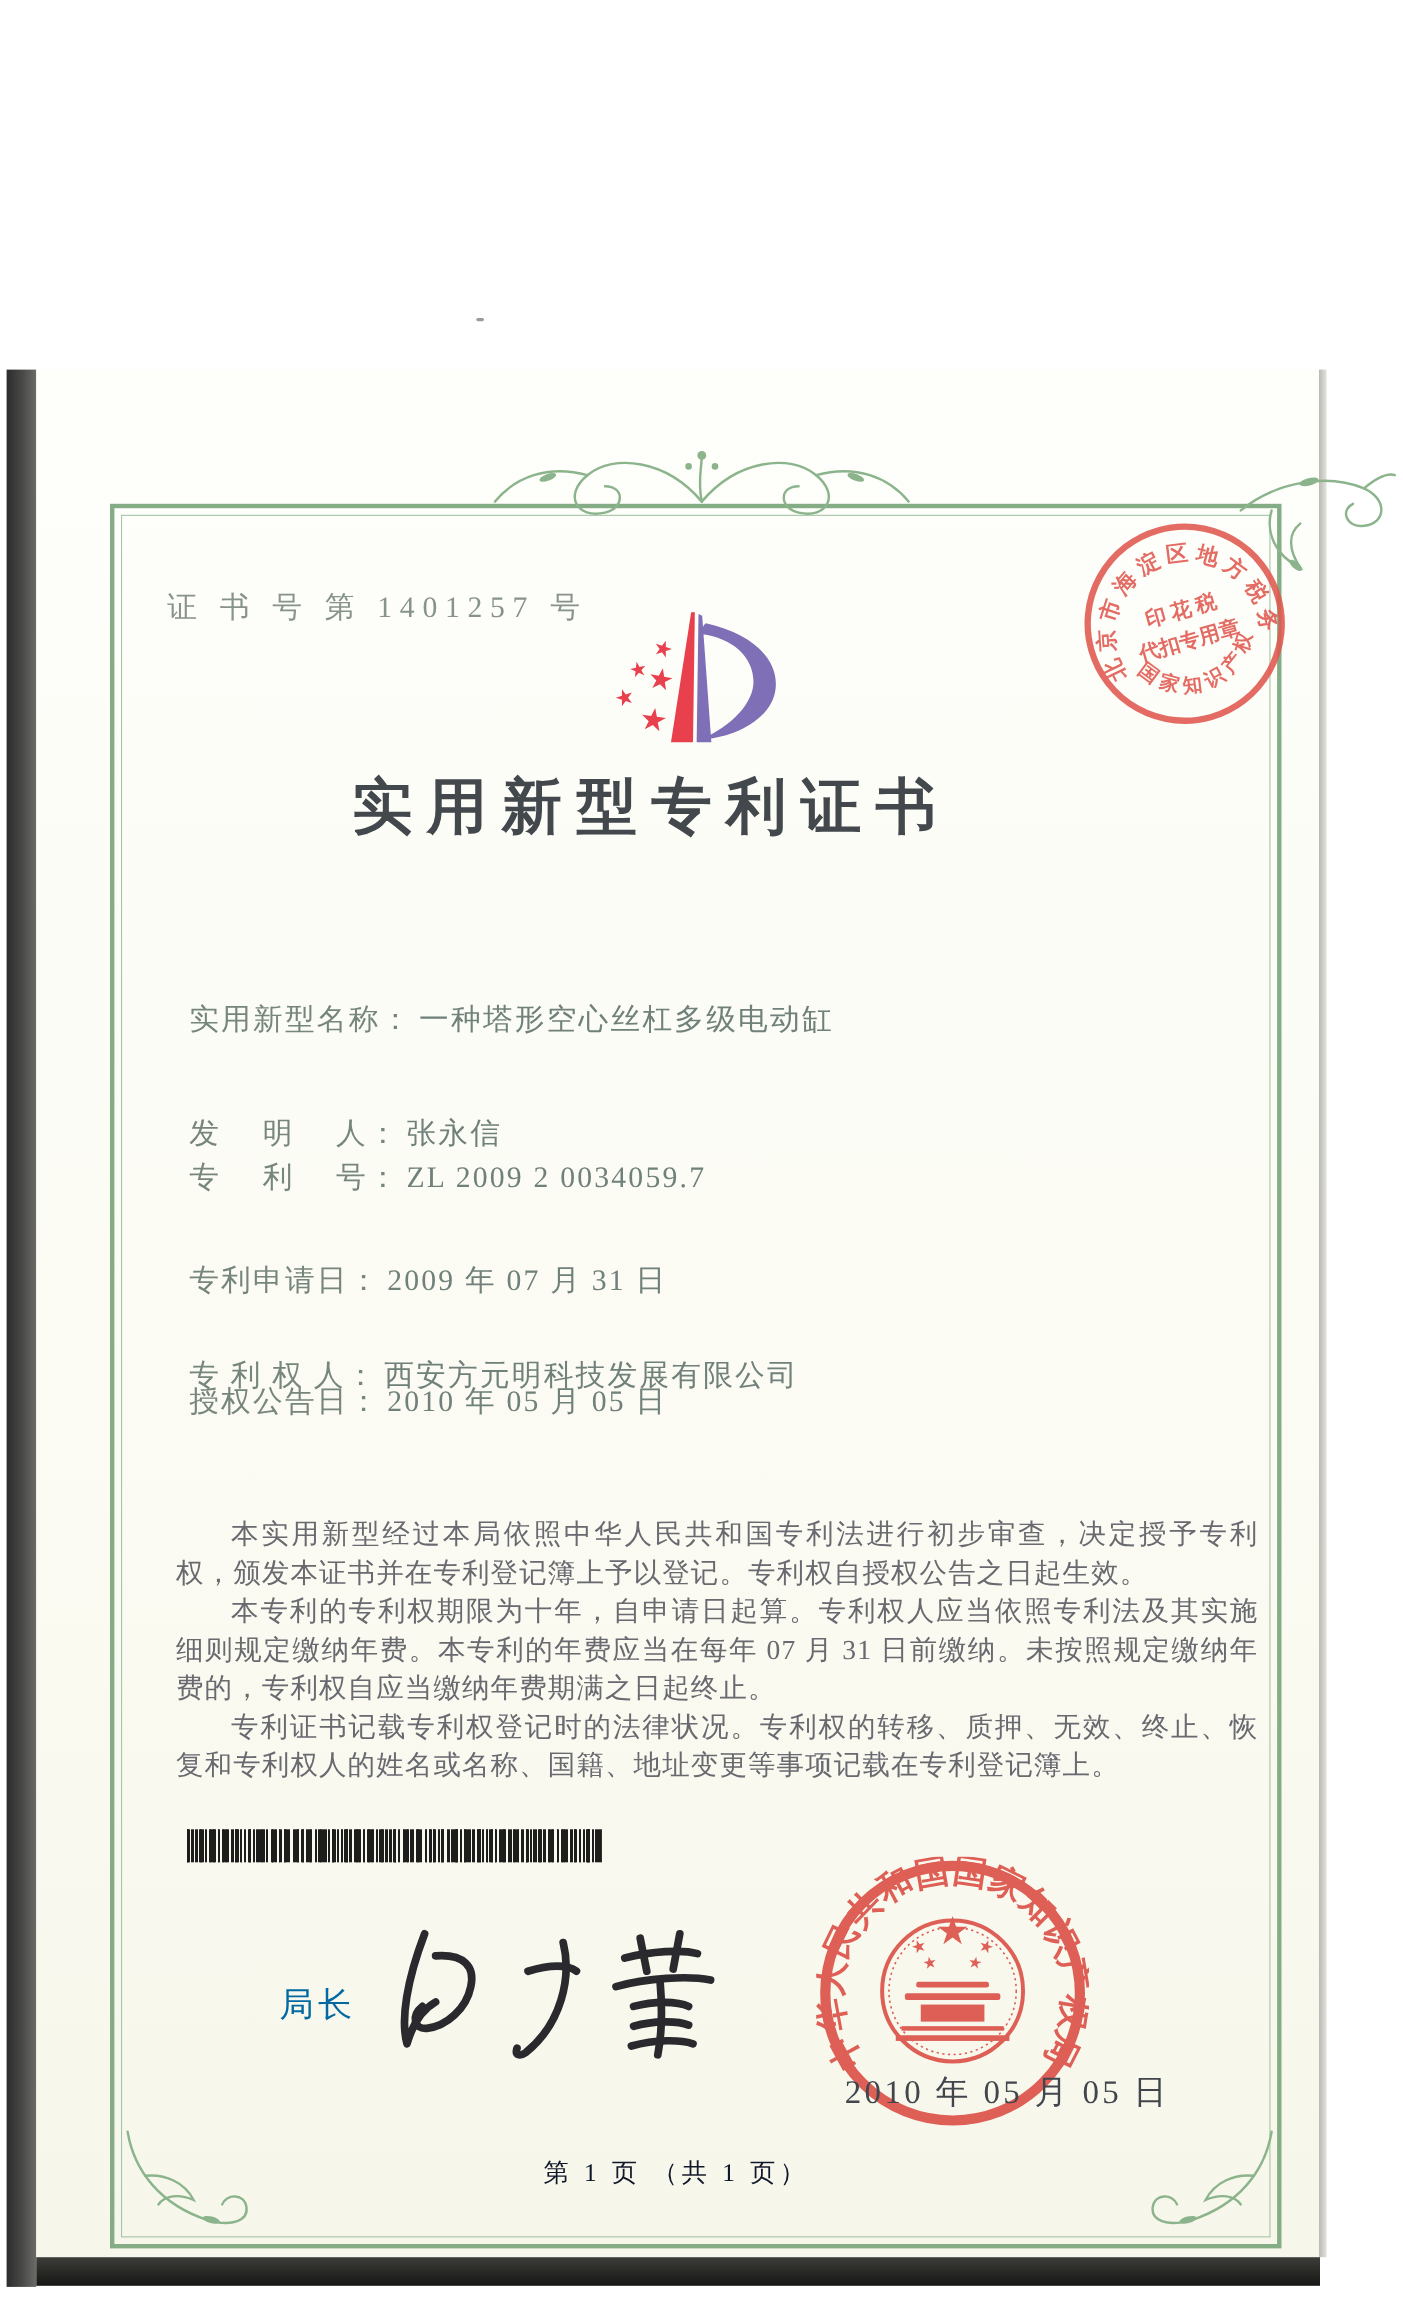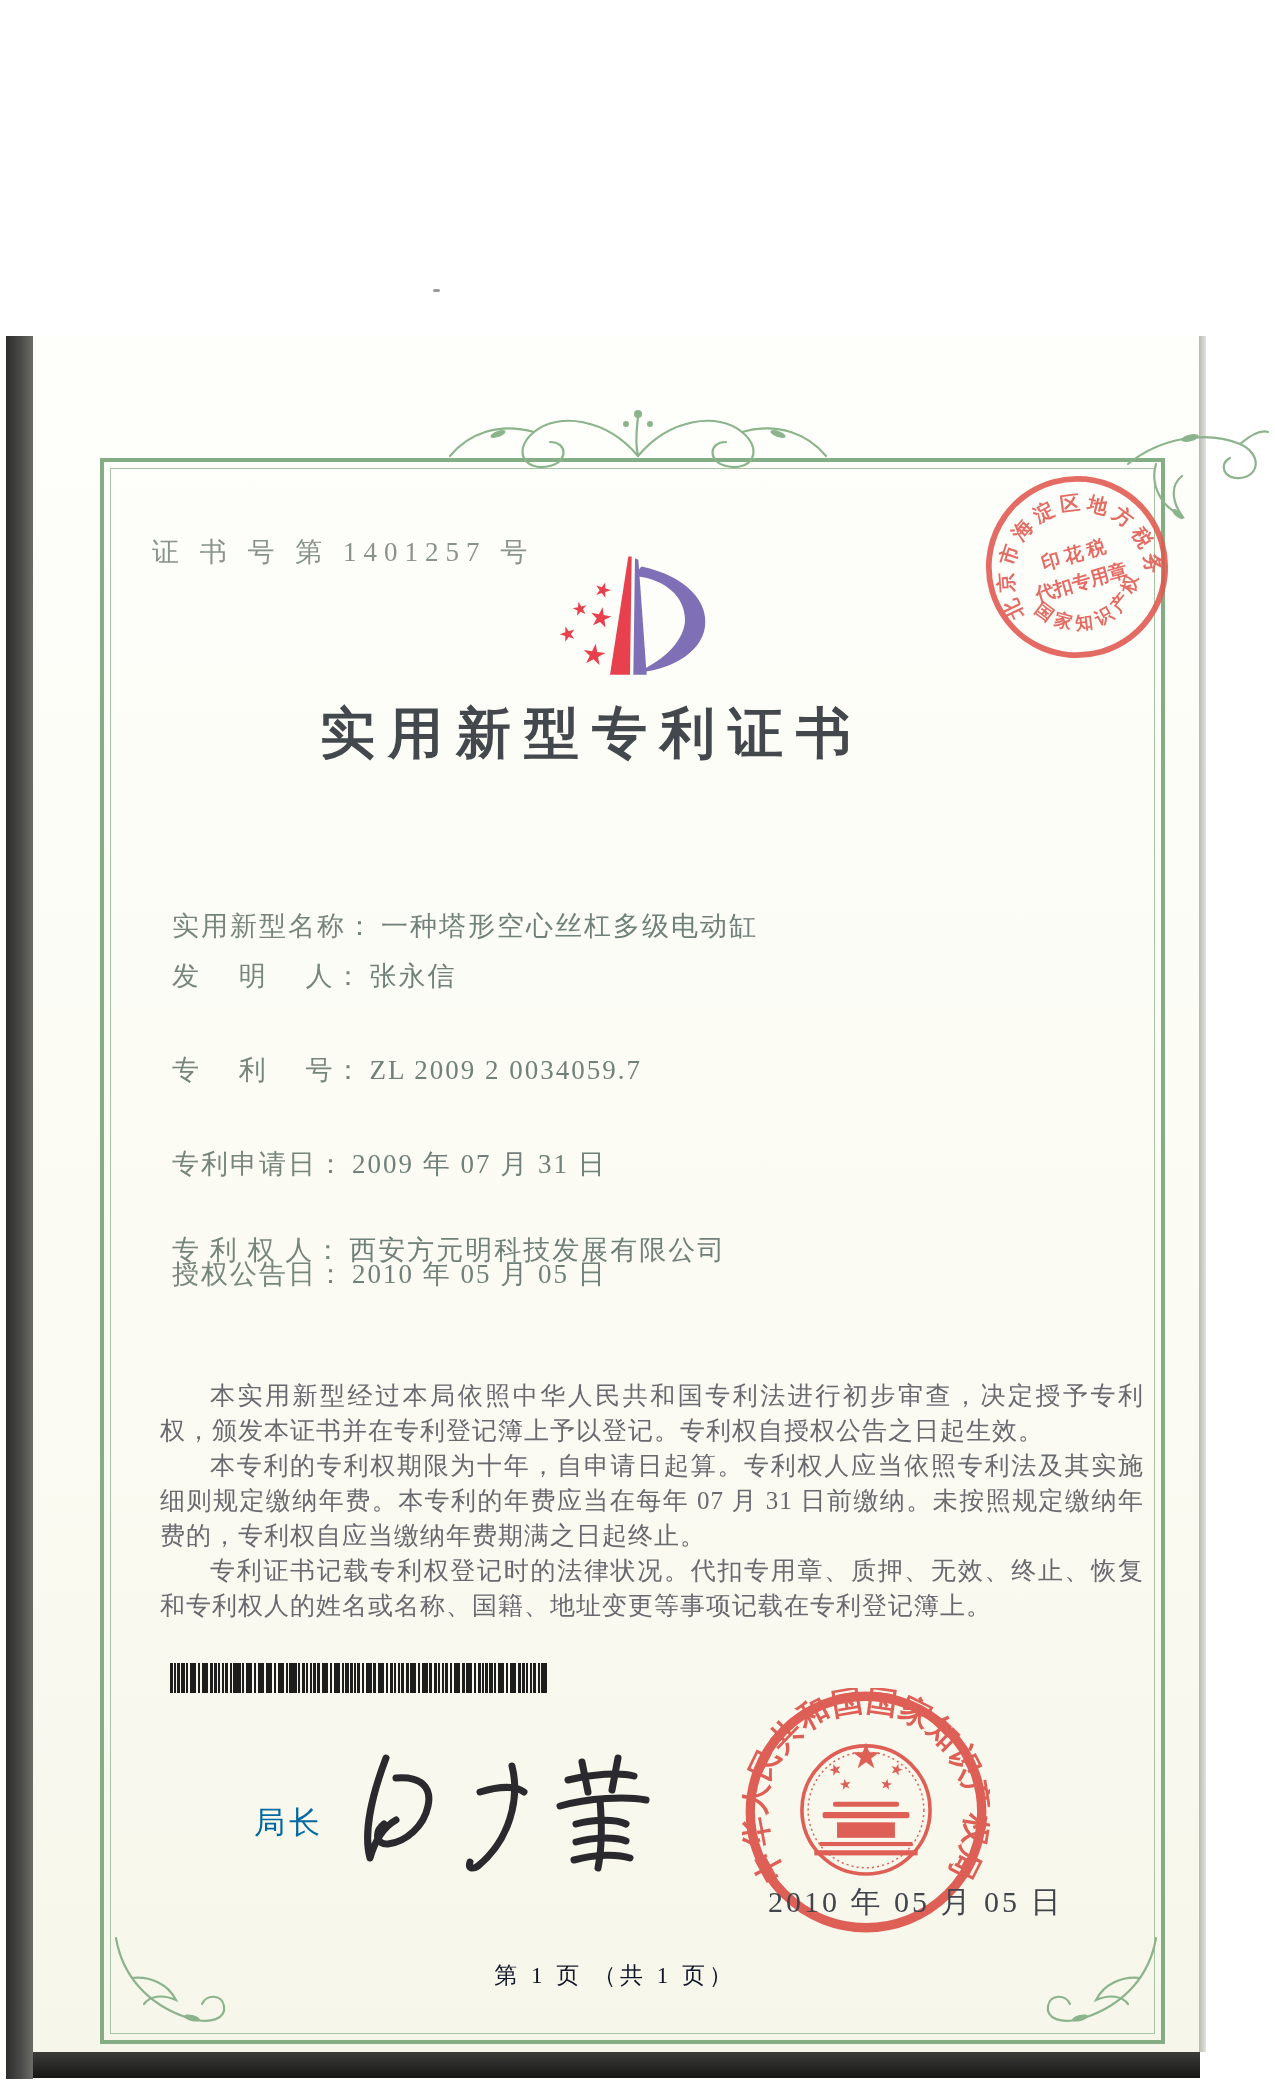--- a/index.html
+++ b/index.html
@@ -15,21 +15,21 @@
     background:linear-gradient(180deg,#fefefb, #fbfbf3 60%, #f7f6ea);}
   .frame-outer{position:absolute;left:100px;top:458px;width:1057px;height:1578px;
     border:4px solid #84ad85;}
   .frame-inner{position:absolute;left:6px;top:6px;right:6px;bottom:6px;border:1px solid #a5c5a5;}
   .cert-number{position:absolute;left:152px;top:534px;font-size:27px;letter-spacing:7px;color:#87938b;}
   .logo{position:absolute;left:540px;top:535px;width:200px;height:158px;}
   .doc-title{position:absolute;left:320px;top:697px;width:640px;text-align:left;
     font-size:55px;font-weight:bold;letter-spacing:13px;color:#43484d;}
   .field{position:absolute;left:172px;font-size:27px;color:#77867d;letter-spacing:2px;white-space:nowrap;}
   .field .val{margin-left:6px;color:#70807a;}
-  .f0{top:908px}.f1{top:958px}.f2{top:1052px}.f3{top:1146px}.f4{top:1232px}.f5{top:1256px}
+  .f0{top:908px}.f1{top:1012px}.f2{top:1052px}.f3{top:1146px}.f4{top:1232px}.f5{top:1256px}
   .body-text{position:absolute;left:160px;top:1378px;width:984px;font-size:25px;line-height:35px;
     color:#696970;text-align:justify;letter-spacing:1px;}
   .body-text p{margin:0;text-indent:2em;}
   .barcode{position:absolute;left:170px;top:1663px;width:377px;height:30px;background-color:#f8f7f0;
     background-image:
       repeating-linear-gradient(90deg,#1d1d1b 0 2px,rgba(0,0,0,0) 2px 4px),
       repeating-linear-gradient(90deg,#1d1d1b 0 3px,rgba(0,0,0,0) 3px 11px),
       repeating-linear-gradient(90deg,#1d1d1b 0 1px,rgba(0,0,0,0) 1px 7px);}
   .director-label{position:absolute;left:254px;top:1802px;font-size:31px;color:#0369a1;letter-spacing:4px;}
   .signature{position:absolute;left:330px;top:1740px;width:330px;height:160px;}
@@ -154,21 +154,21 @@
   <div class="field f4">
     <span>专 利 权 人：</span><span class="val">西安方元明科技发展有限公司</span>
   </div>
   <div class="field f5">
     <span>授权公告日：</span><span class="val">2010 年 05 月 05 日</span>
   </div>
 
   <div class="body-text">
     <p>本实用新型经过本局依照中华人民共和国专利法进行初步审查，决定授予专利权，颁发本证书并在专利登记簿上予以登记。专利权自授权公告之日起生效。</p>
     <p>本专利的专利权期限为十年，自申请日起算。专利权人应当依照专利法及其实施细则规定缴纳年费。本专利的年费应当在每年 07 月 31 日前缴纳。未按照规定缴纳年费的，专利权自应当缴纳年费期满之日起终止。</p>
-    <p>专利证书记载专利权登记时的法律状况。代扣专用章、质押、无效、终止、恢复和专利权人的姓名或名称、国籍、地址变更等事项记载在专利登记簿上。</p>
+    <p>专利证书记载专利权登记时的法律状况。专利权的转移、质押、无效、终止、恢复和专利权人的姓名或名称、国籍、地址变更等事项记载在专利登记簿上。</p>
   </div>
 
   <div class="barcode"></div>
 
   <div class="director-label">局长</div>
   <svg class="signature" viewBox="0 0 330 160" aria-label="signature">
     <g fill="none" stroke="#2a2a2e" stroke-width="7" stroke-linecap="round" stroke-linejoin="round">
       <path d="M56,18 C40,60 34,96 40,118 C44,104 52,88 66,80"></path>
       <path d="M66,38 C92,36 102,48 98,66 C94,86 76,102 58,104 C46,105 44,92 54,84"></path>
       <path d="M150,52 C170,46 186,46 194,52"></path>

